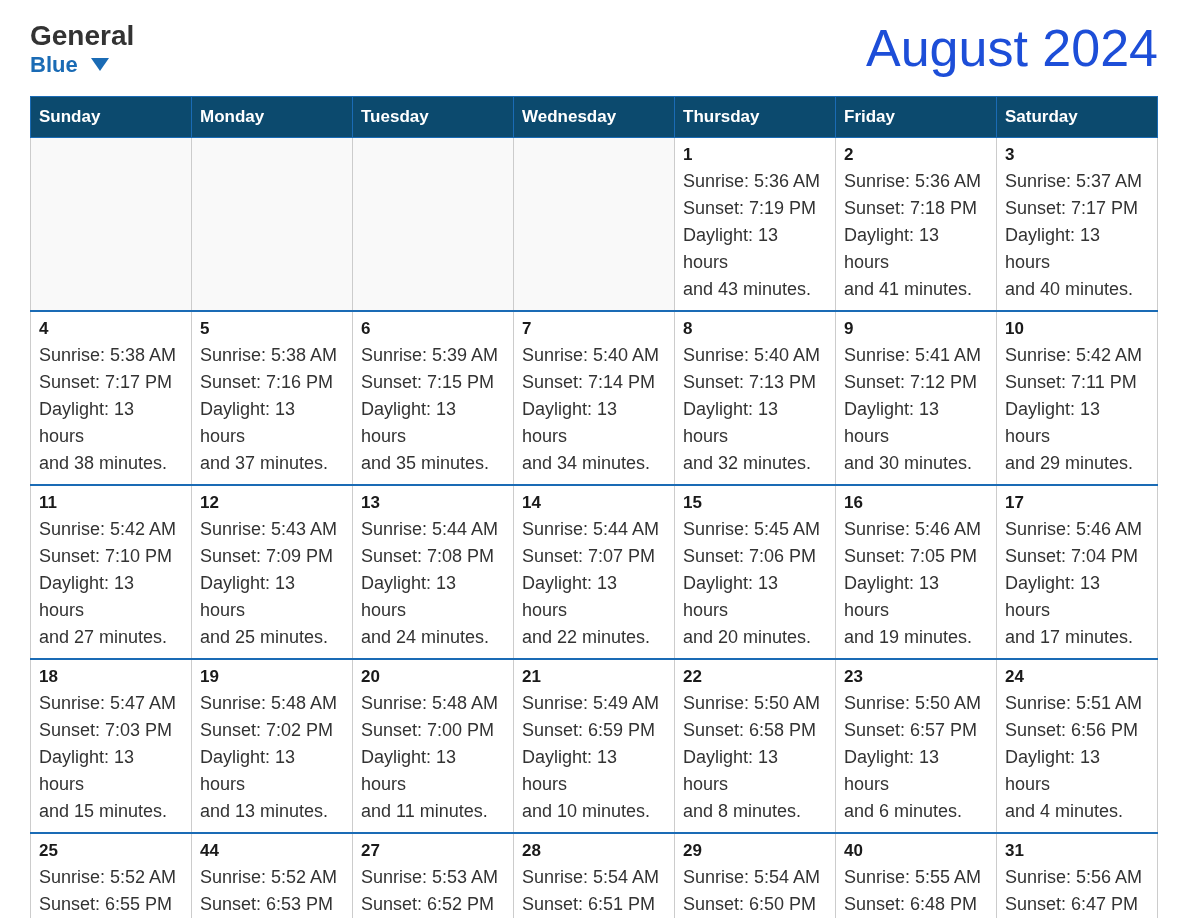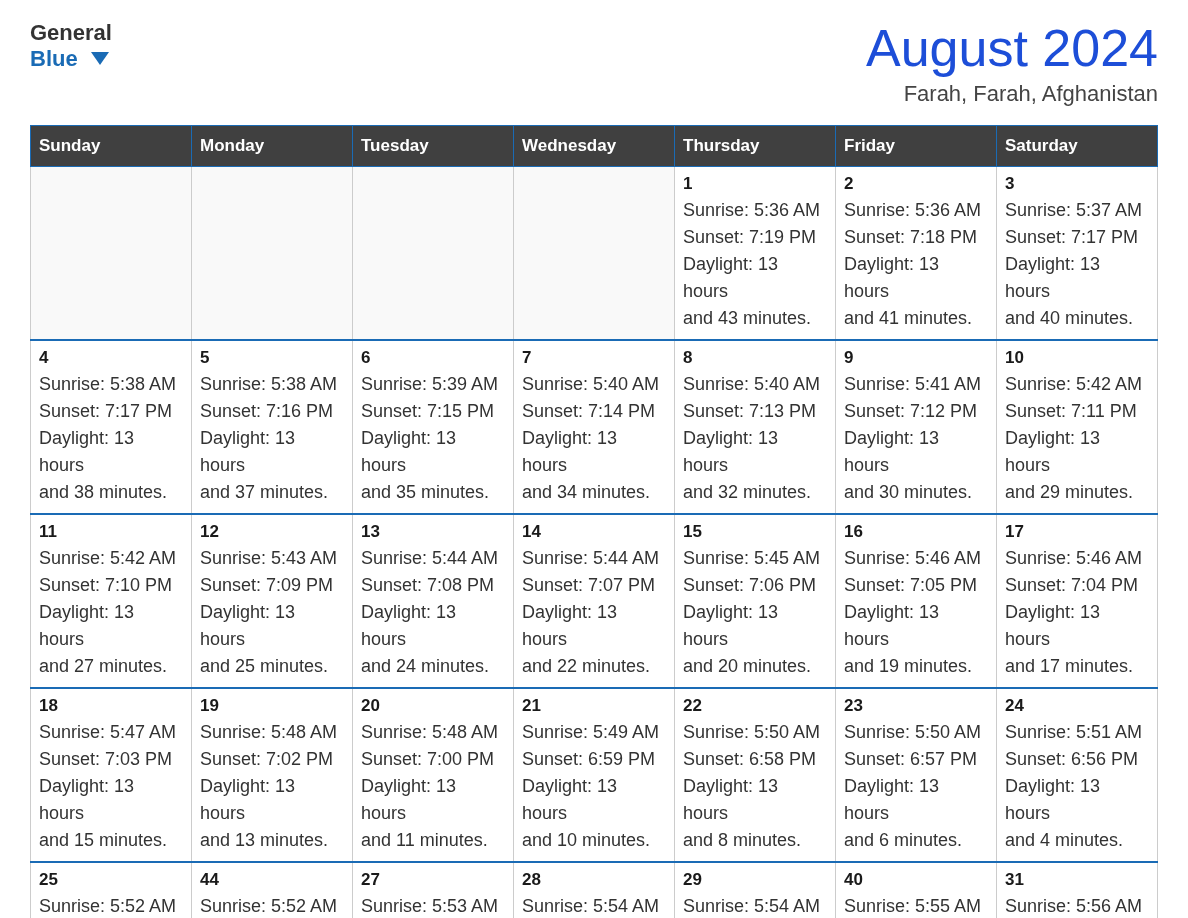--- a/index.html
+++ b/index.html
@@ -34,21 +34,21 @@
     .sub-title {
       font-size: 22px;
       color: #444;
       margin-top: 4px;
     }
     .calendar {
       width: 100%;
       border-collapse: collapse;
     }
     .calendar thead tr th {
-      background: #404040;
+      background: #0c4a6e;
       color: #fff;
       font-size: 17px;
       font-weight: bold;
       padding: 10px 8px;
       text-align: left;
       border: 1px solid #1a6bb5;
     }
     .calendar tbody tr td {
       border: 1px solid #ccc;
       vertical-align: top;
@@ -79,21 +79,21 @@
     .logo-wrapper {
       display: flex;
       align-items: center;
       gap: 0;
     }
     .logo-block {
       display: flex;
       flex-direction: column;
     }
     .logo-general {
-      font-size: 22px;
+      font-size: 28px;
       font-weight: bold;
       color: #333;
       letter-spacing: 0;
     }
     .logo-blue-line {
       display: flex;
       align-items: center;
       gap: 13px;
     }
     .logo-blue-word {
@@ -122,21 +122,20 @@
         <span class="logo-general">General</span>
         <div class="logo-blue-line">
           <span class="logo-blue-word">Blue</span>
           <span class="arrow-icon"></span>
         </div>
       </div>
     </div>
   </div>
   <div class="title-area">
     <div class="main-title">August 2024</div>
-    <div class="sub-title">Farah, Farah, Afghanistan</div>
   </div>
 </div>
 
 <table class="calendar">
   <thead>
     <tr>
       <th>Sunday</th>
       <th>Monday</th>
       <th>Tuesday</th>
       <th>Wednesday</th>

